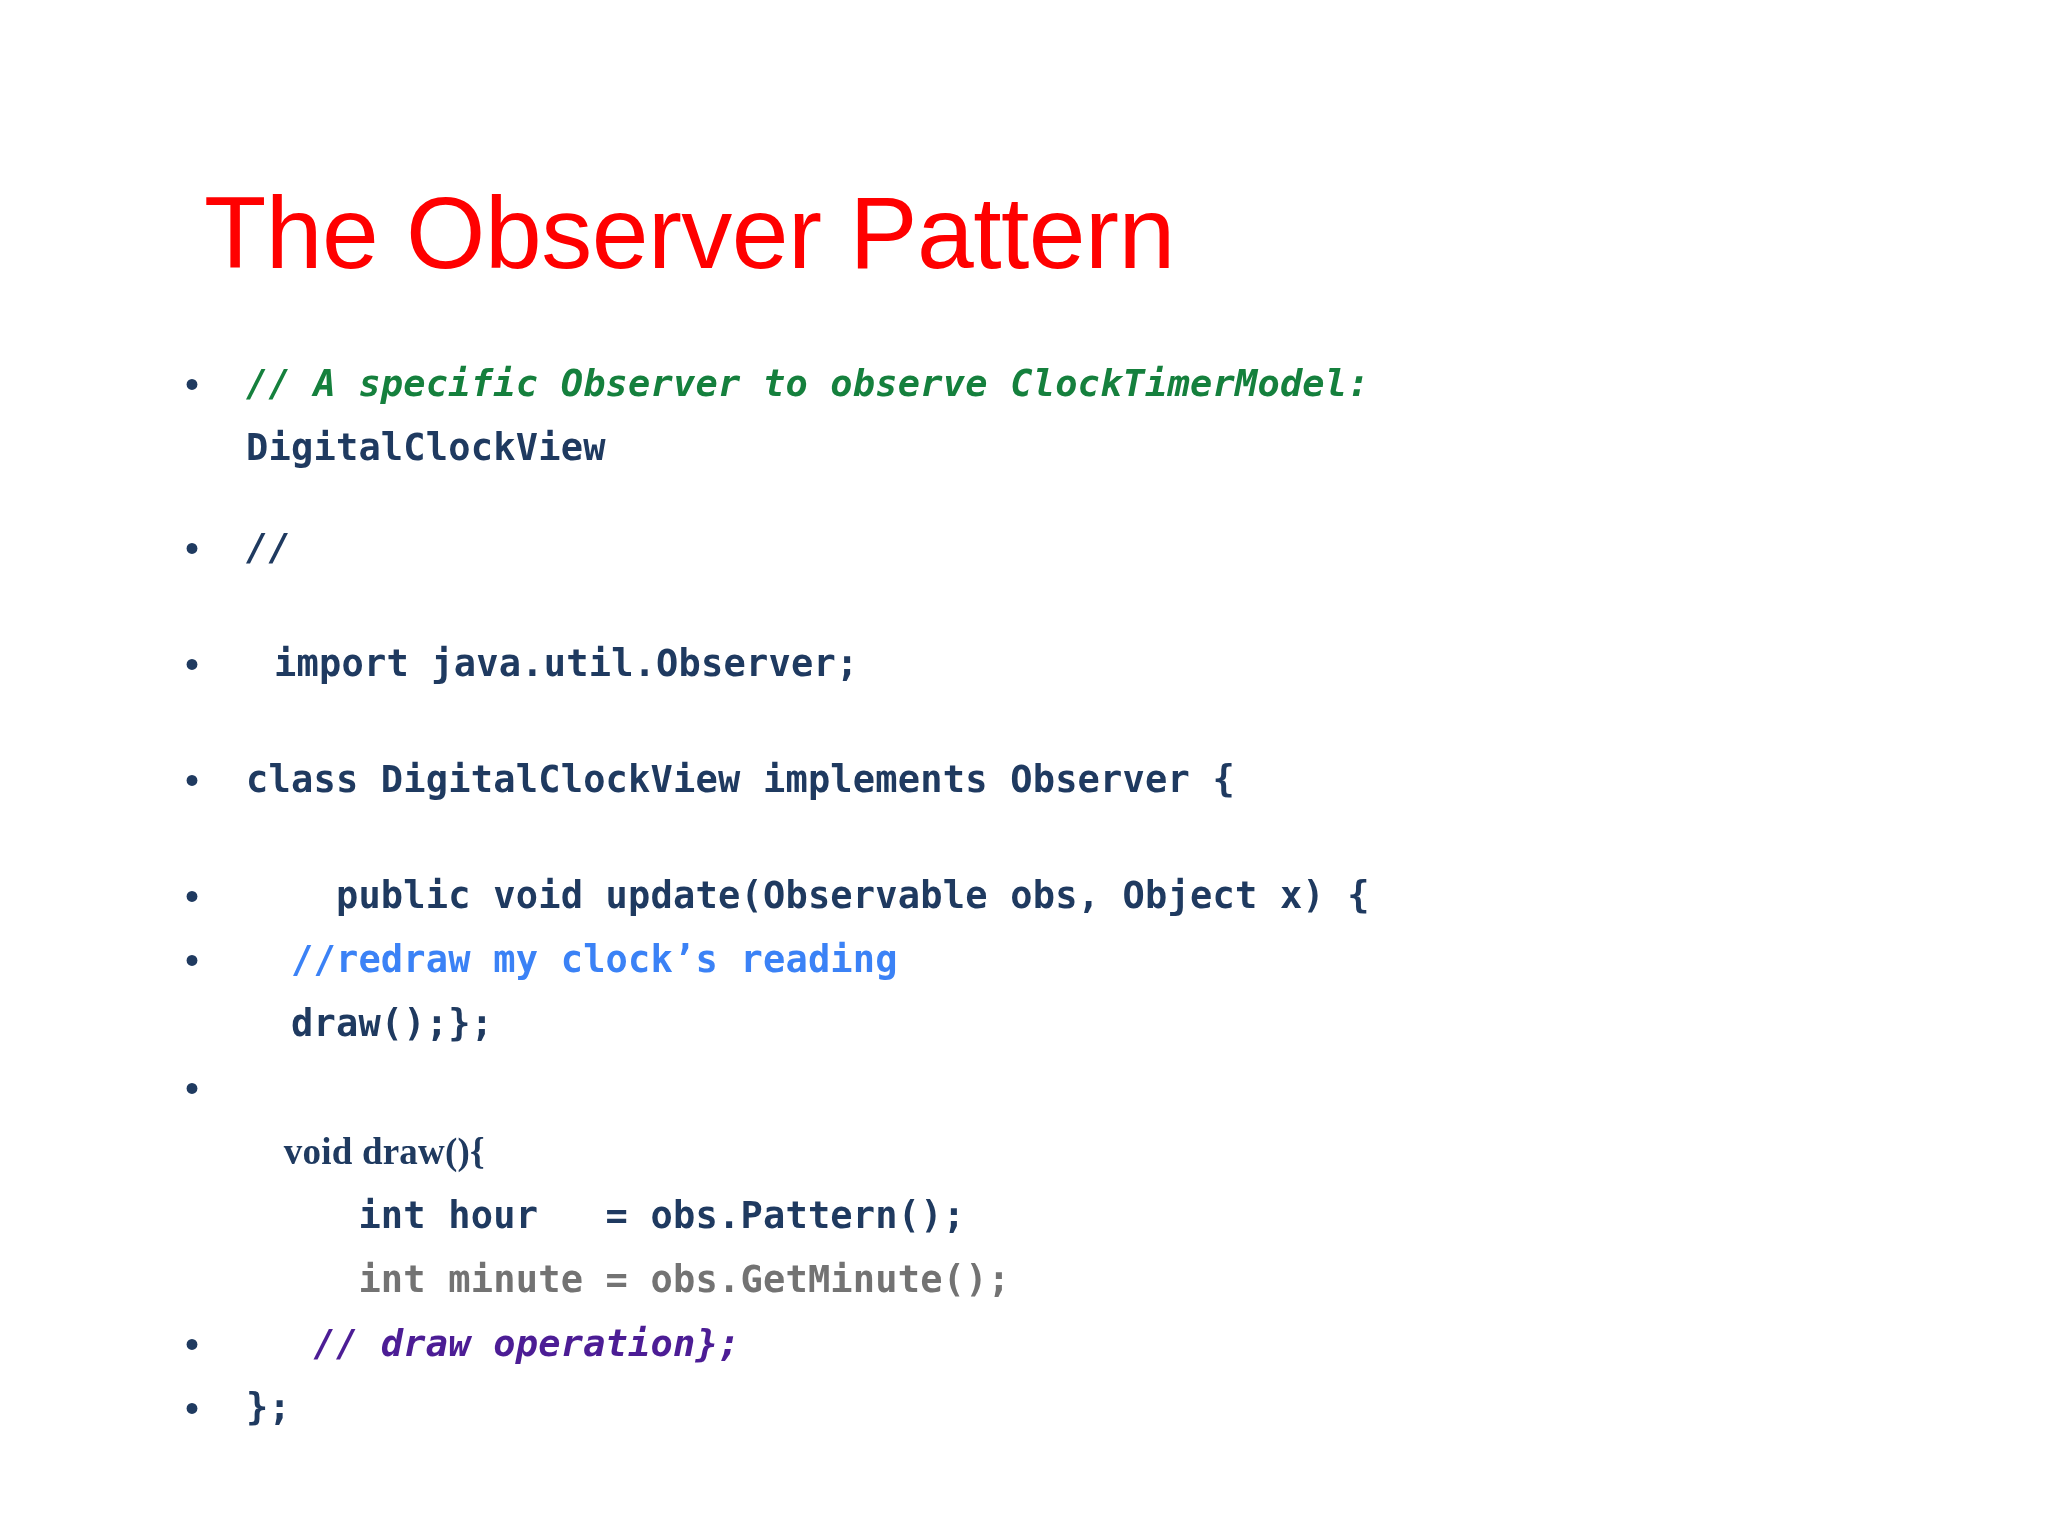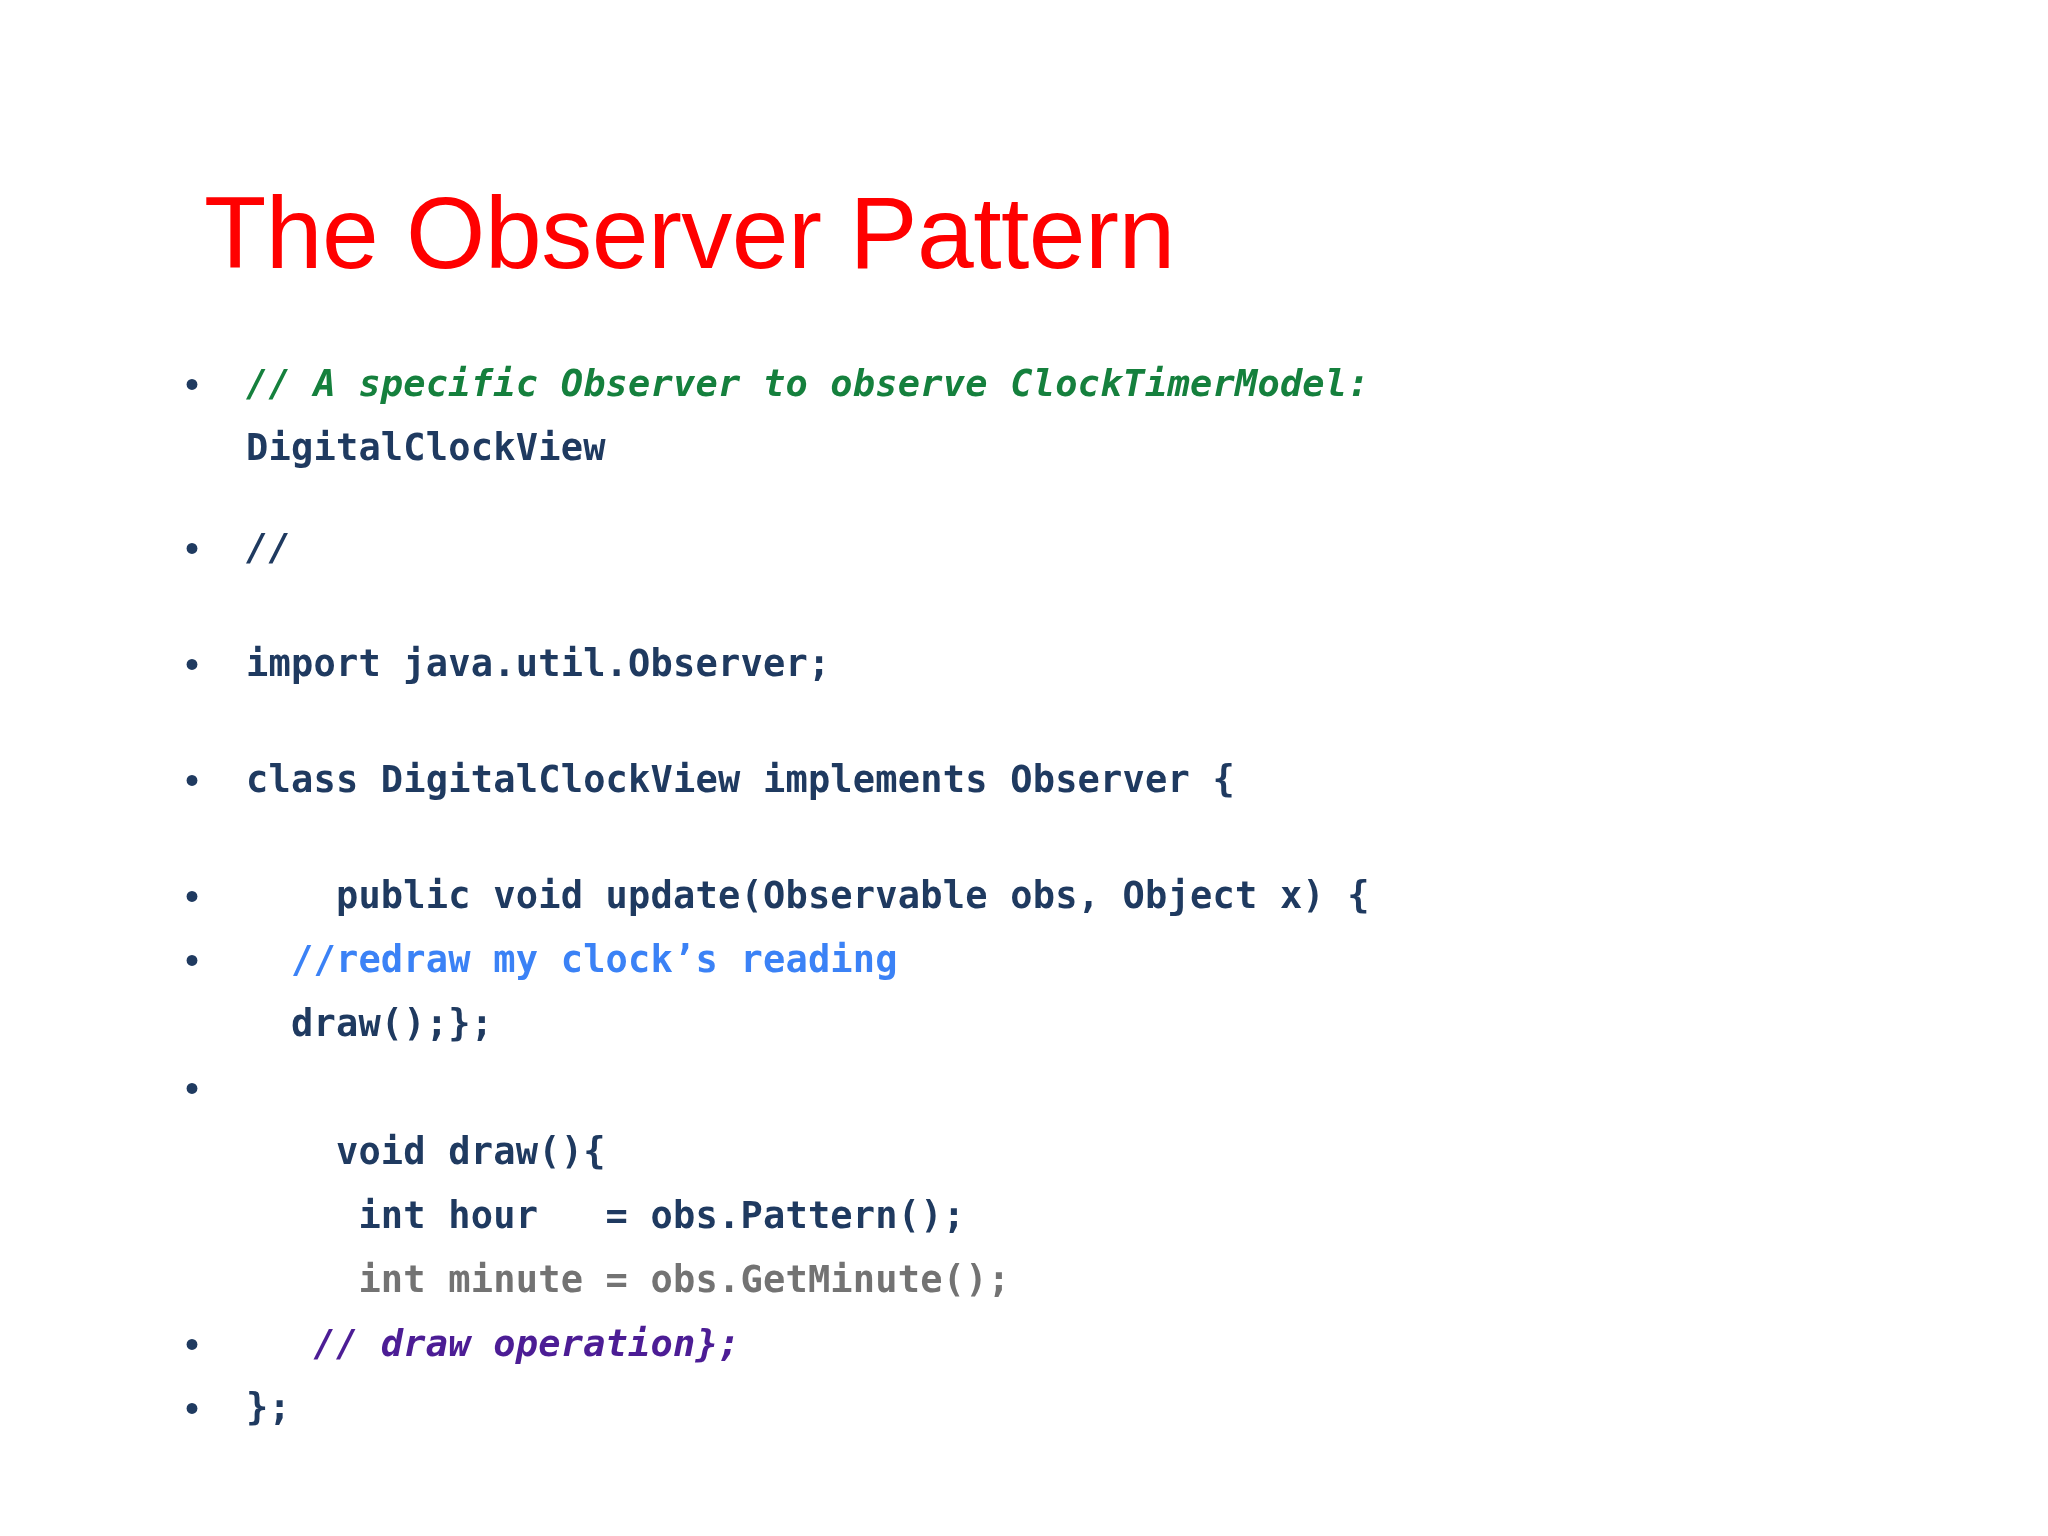--- a/index.html
+++ b/index.html
@@ -98,41 +98,41 @@
         <span class="code-line" style="color: rgb(31, 58, 96);">DigitalClockView</span>
       </div>
       <div style="height: 36px;"></div>
       <div class="bullet-row">
         <span class="dot">•</span>
         <span class="code-line italic" style="color: rgb(31, 58, 96);">//</span>
       </div>
       <div style="height: 52px;"></div>
       <div class="bullet-row">
         <span class="dot">•</span>
-        <span class="code-line" style="color: rgb(31, 58, 96);">import java.util.Observer;</span>
+        <span class="code-line" style="color: rgb(31, 58, 96); margin-left: 28px;">import java.util.Observer;</span>
       </div>
       <div style="height: 52px;"></div>
       <div class="bullet-row">
         <span class="dot">•</span>
         <span class="code-line" style="color: rgb(31, 58, 96);">class DigitalClockView implements Observer {</span>
       </div>
       <div style="height: 52px;"></div>
       <div class="bullet-row">
         <span class="dot">•</span>
         <span class="code-line" style="color: rgb(31, 58, 96);">    public void update(Observable obs, Object x) {</span>
       </div>
       <div class="bullet-row">
         <span class="dot">•</span>
         <span class="code-line" style="color: #3b82f6;">  //redraw my clock’s reading</span>
         <span class="code-line" style="color: rgb(31, 58, 96);">  draw();};</span>
       </div>
       <div class="bullet-row">
         <span class="dot">•</span>
         <span class="code-line empty" style="color: rgb(31, 58, 96);">&nbsp;</span>
-        <span class="code-line" style="color: rgb(31, 58, 96);">    void draw(){</span>
+        <span class="code-line" style="color: rgb(31, 58, 96); font-family: Liberation Serif, serif;">    void draw(){</span>
         <span class="code-line" style="color: rgb(31, 58, 96);">     int hour   = obs.Pattern();</span>
         <span class="code-line" style="color: #737373;">     int minute = obs.GetMinute();</span>
       </div>
       <div class="bullet-row">
         <span class="dot">•</span>
         <span class="code-line italic" style="color: #4c1d95;">   // draw operation};</span>
       </div>
       <div class="bullet-row">
         <span class="dot">•</span>
         <span class="code-line" style="color: rgb(31, 58, 96);">};</span>

